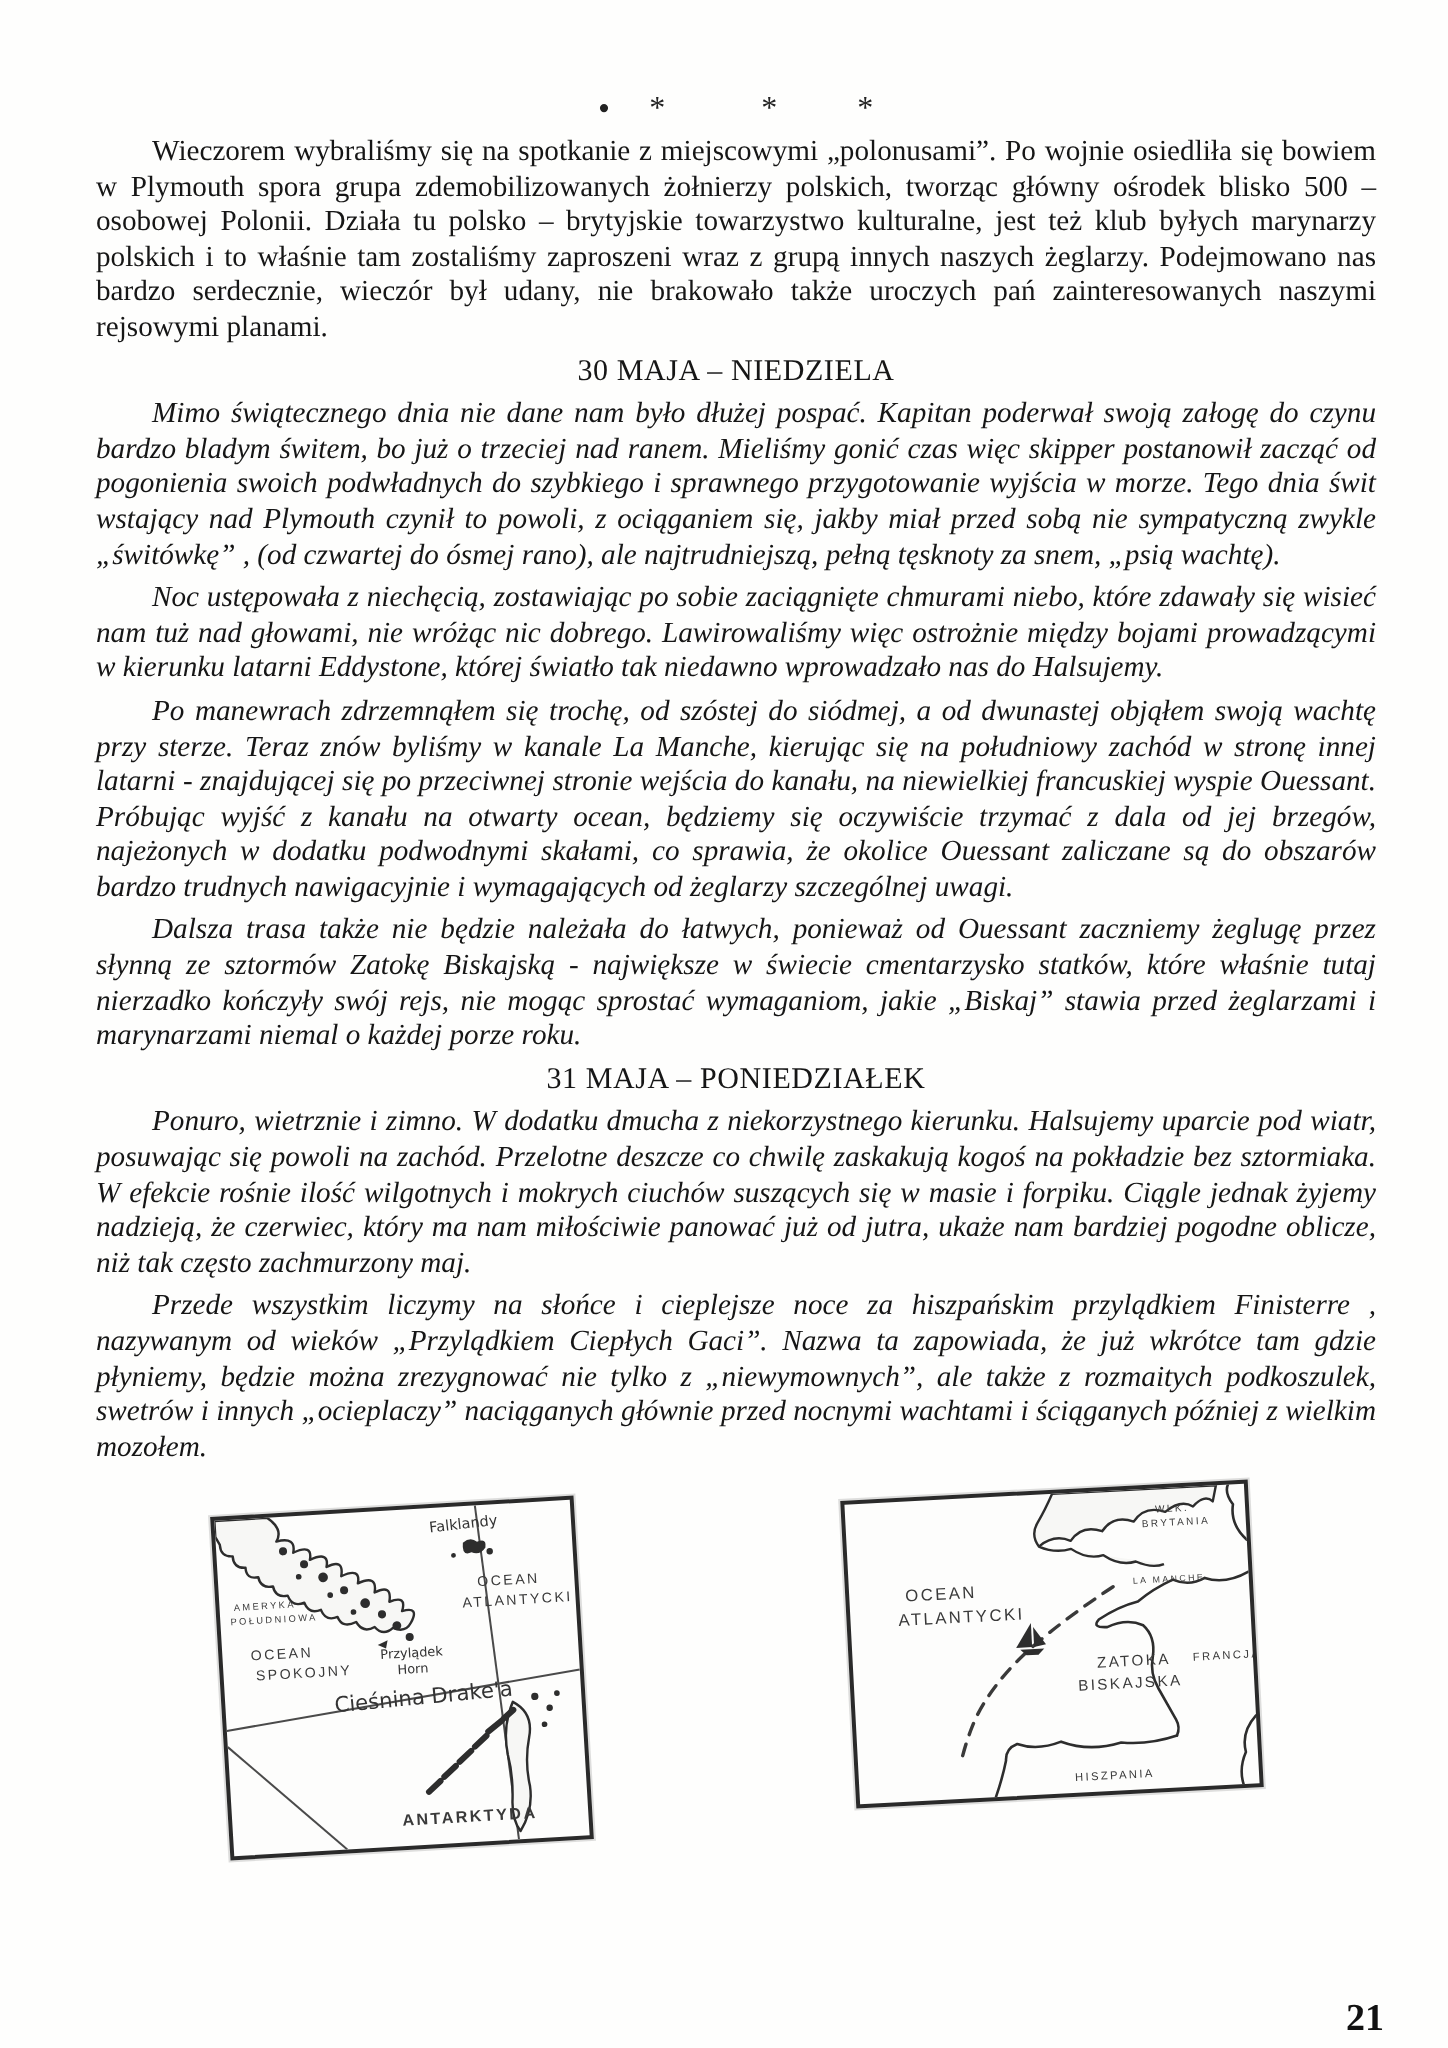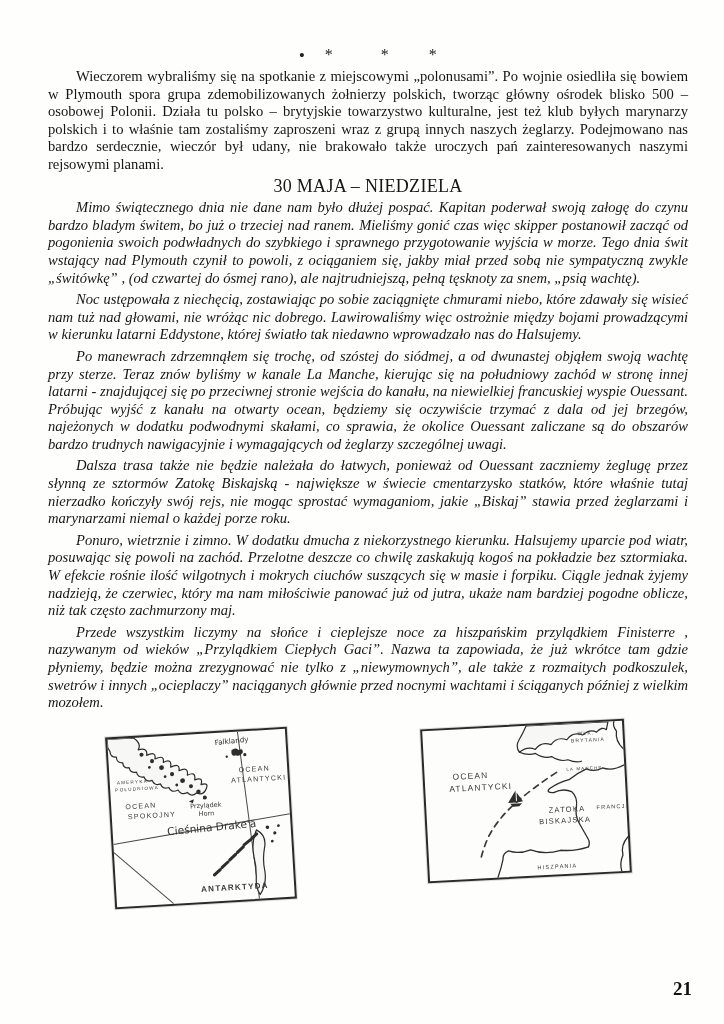--- a/index.html
+++ b/index.html
@@ -30,21 +30,21 @@
   p.body-par{
     margin:4px;
     font-size:14.6px;
     line-height:17.6px;
     text-align:justify;
     text-indent:28px;
   }
   p.diary{font-style:italic;}
   h2.day-heading{
     margin:2px 0 1px 0;
-    font-size:18px;
+    font-size:15px;
     font-weight:normal;
     text-align:center;
     line-height:17.6px;
     letter-spacing:.3px;
   }
   .maps-row{
     position:relative;
     height:208px;
     margin-top:12px;
   }
@@ -96,20 +96,21 @@
     </div>
 
     <p class="body-par">Wieczorem wybraliśmy się na spotkanie z miejscowymi „polonusami”. Po wojnie osiedliła się bowiem w Plymouth spora grupa zdemobilizowanych żołnierzy polskich, tworząc główny ośrodek blisko 500 – osobowej Polonii. Działa tu polsko – brytyjskie towarzystwo kulturalne, jest też klub byłych marynarzy polskich i to właśnie tam zostaliśmy zaproszeni wraz z grupą innych naszych żeglarzy. Podejmowano nas bardzo serdecznie, wieczór był udany, nie brakowało także uroczych pań zainteresowanych naszymi rejsowymi planami.</p>
 
     <h2 class="day-heading">30 MAJA – NIEDZIELA</h2>
     <p class="body-par diary">Mimo świątecznego dnia nie dane nam było dłużej pospać. Kapitan poderwał swoją załogę do czynu bardzo bladym świtem, bo już o trzeciej nad ranem. Mieliśmy gonić czas więc skipper postanowił zacząć od pogonienia swoich podwładnych do szybkiego i sprawnego przygotowanie wyjścia w morze. Tego dnia świt wstający nad Plymouth czynił to powoli, z ociąganiem się, jakby miał przed sobą nie sympatyczną zwykle „świtówkę” , (od czwartej do ósmej rano), ale najtrudniejszą, pełną tęsknoty za snem, „psią wachtę).</p>
     <p class="body-par diary">Noc ustępowała z niechęcią, zostawiając po sobie zaciągnięte chmurami niebo, które zdawały się wisieć nam tuż nad głowami, nie wróżąc nic dobrego. Lawirowaliśmy więc ostrożnie między bojami prowadzącymi w kierunku latarni Eddystone, której światło tak niedawno wprowadzało nas do Halsujemy.</p>
     <p class="body-par diary">Po manewrach zdrzemnąłem się trochę, od szóstej do siódmej, a od dwunastej objąłem swoją wachtę przy sterze. Teraz znów byliśmy w kanale La Manche, kierując się na południowy zachód w stronę innej latarni - znajdującej się po przeciwnej stronie wejścia do kanału, na niewielkiej francuskiej wyspie Ouessant. Próbując wyjść z kanału na otwarty ocean, będziemy się oczywiście trzymać z dala od jej brzegów, najeżonych w dodatku podwodnymi skałami, co sprawia, że okolice Ouessant zaliczane są do obszarów bardzo trudnych nawigacyjnie i wymagających od żeglarzy szczególnej uwagi.</p>
     <p class="body-par diary">Dalsza trasa także nie będzie należała do łatwych, ponieważ od Ouessant zaczniemy żeglugę przez słynną ze sztormów Zatokę Biskajską - największe w świecie cmentarzysko statków, które właśnie tutaj nierzadko kończyły swój rejs, nie mogąc sprostać wymaganiom, jakie „Biskaj” stawia przed żeglarzami i marynarzami niemal o każdej porze roku.</p>
 
+    <h2 class="day-heading">31 MAJA – PONIEDZIAŁEK</h2>
     <p class="body-par diary">Ponuro, wietrznie i zimno. W dodatku dmucha z niekorzystnego kierunku. Halsujemy uparcie pod wiatr, posuwając się powoli na zachód. Przelotne deszcze co chwilę zaskakują kogoś na pokładzie bez sztormiaka. W efekcie rośnie ilość wilgotnych i mokrych ciuchów suszących się w masie i forpiku. Ciągle jednak żyjemy nadzieją, że czerwiec, który ma nam miłościwie panować już od jutra, ukaże nam bardziej pogodne oblicze, niż tak często zachmurzony maj.</p>
     <p class="body-par diary">Przede wszystkim liczymy na słońce i cieplejsze noce za hiszpańskim przylądkiem Finisterre , nazywanym od wieków „Przylądkiem Ciepłych Gaci”. Nazwa ta zapowiada, że już wkrótce tam gdzie płyniemy, będzie można zrezygnować nie tylko z „niewymownych”, ale także z rozmaitych podkoszulek, swetrów i innych „ocieplaczy” naciąganych głównie przed nocnymi wachtami i ściąganych później z wielkim mozołem.</p>
 
     <div class="maps-row">
 
       <div class="map-frame map-left">
         <svg viewBox="0 0 176 166">
 
           <path class="thinline" d="M129,0 L141,166"></path>
           <path class="thinline" d="M0,104 Q88,94 176,84"></path>

